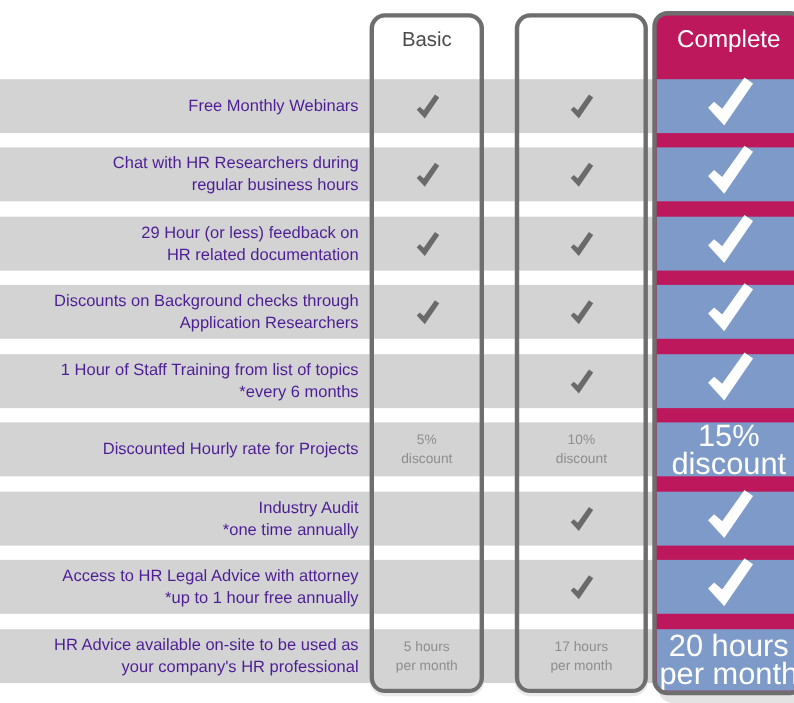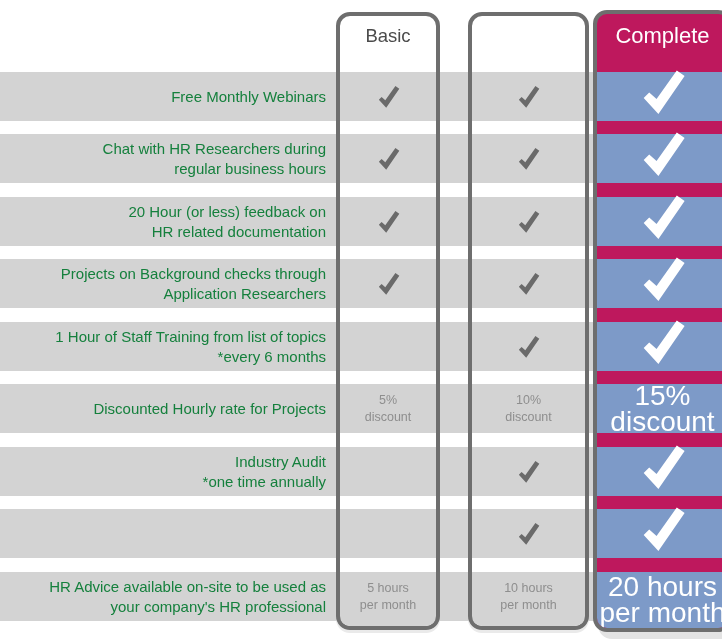--- a/index.html
+++ b/index.html
@@ -10,21 +10,21 @@
 
   
   .band { position:absolute; left:0; width:722px; height:49px; background:#d3d3d3; }
 
   
   .feature {
     position:absolute; left:0; width:332px; height:49px;
     display:flex; align-items:center; justify-content:flex-end;
     padding-right:6px; box-sizing:border-box;
     text-align:right; white-space:pre-line;
-    font-size:15px; line-height:20px; color:#15803d;
+    font-size:15px; line-height:20px; color:#4c1d95;
   }
 
   
   .plan-box {
     position:absolute; top:12px; height:618px; box-sizing:border-box;
     border:4px solid #6e6e6e; border-radius:14px; overflow:hidden;
     box-shadow:0 3px 0 #eaeaea;
   }
   #box-basic    { left:336px; width:104px; }
   #box-advanced { left:468px; width:121px; }
@@ -78,29 +78,31 @@
   <div class="band" style="top:259px"></div>
   <div class="band" style="top:322px"></div>
   <div class="band" style="top:384px"></div>
   <div class="band" style="top:447px"></div>
   <div class="band" style="top:509px"></div>
   <div class="band" style="top:572px"></div>
 
   <div class="feature" style="top:72px">Free Monthly Webinars</div>
   <div class="feature" style="top:134px">Chat with HR Researchers during
 regular business hours</div>
-  <div class="feature" style="top:197px">20 Hour (or less) feedback on
+  <div class="feature" style="top:197px">29 Hour (or less) feedback on
 HR related documentation</div>
-  <div class="feature" style="top:259px">Projects on Background checks through
+  <div class="feature" style="top:259px">Discounts on Background checks through
 Application Researchers</div>
   <div class="feature" style="top:322px">1 Hour of Staff Training from list of topics
 *every 6 months</div>
   <div class="feature" style="top:384px">Discounted Hourly rate for Projects</div>
   <div class="feature" style="top:447px">Industry Audit
 *one time annually</div>
+  <div class="feature" style="top:509px">Access to HR Legal Advice with attorney
+*up to 1 hour free annually</div>
   <div class="feature" style="top:572px">HR Advice available on-site to be used as
 your company's HR professional</div>
 
   <div class="plan-box" id="box-basic">
     <div class="bottom-fill"></div>
     <div class="box-header">Basic</div>
     <div class="cell" style="top:56px"><svg class="check-gray" viewBox="0 0 100 100">
           <use href="#check-shape"></use>
         </svg></div>
     <div class="cell" style="top:118px"><svg class="check-gray" viewBox="0 0 100 100">
@@ -136,21 +138,21 @@
           <use href="#check-shape"></use>
         </svg></div>
     <div class="cell small-text" style="top:368px">10%
 discount</div>
     <div class="cell" style="top:431px"><svg class="check-gray" viewBox="0 0 100 100">
           <use href="#check-shape"></use>
         </svg></div>
     <div class="cell" style="top:493px"><svg class="check-gray" viewBox="0 0 100 100">
           <use href="#check-shape"></use>
         </svg></div>
-    <div class="cell small-text" style="top:556px">10 hours
+    <div class="cell small-text" style="top:556px">17 hours
 per month</div>
   </div>
 
   <div class="plan-box" id="box-complete">
     <div class="blue-band" style="top:58px"></div>
     <div class="blue-band" style="top:120px"></div>
     <div class="blue-band" style="top:183px"></div>
     <div class="blue-band" style="top:245px"></div>
     <div class="blue-band" style="top:308px"></div>
     <div class="blue-band" style="top:370px"></div>

